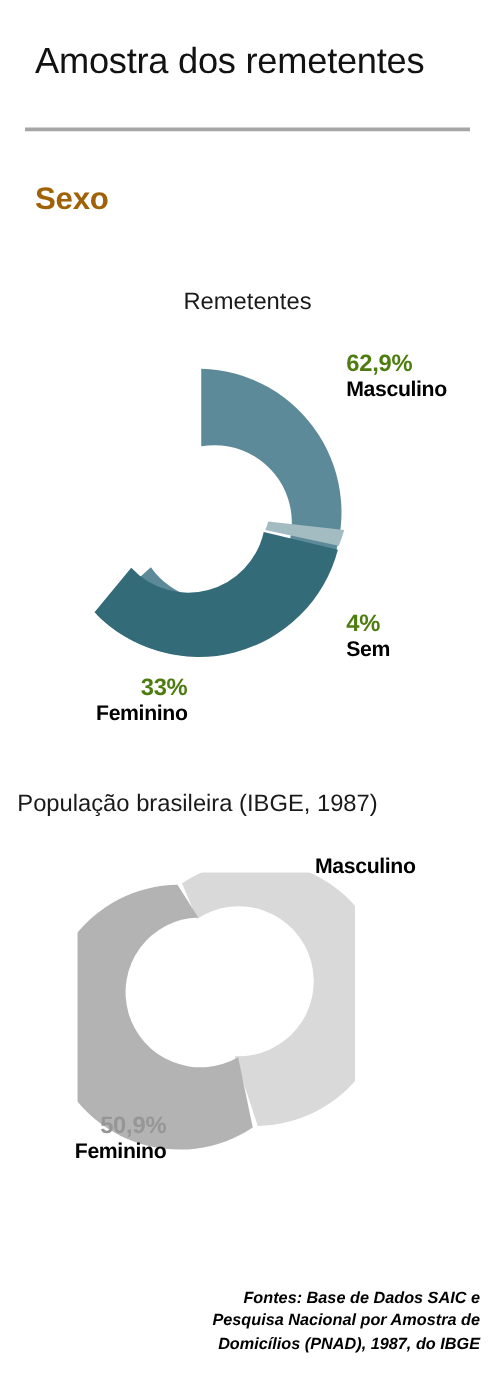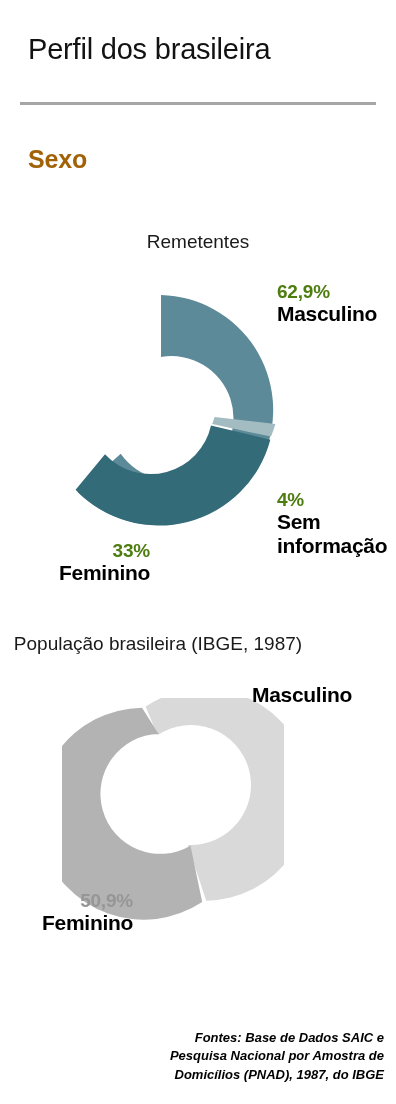--- a/index.html
+++ b/index.html
@@ -75,21 +75,21 @@
     line-height: 1.12;
   }
   .callout .pct {
     display: block;
     font-size: 19px;
     font-weight: 700;
     letter-spacing: -0.2px;
   }
   .callout .lbl {
     display: block;
-    font-size: 21px;
+    font-size: 17px;
     font-weight: 700;
     letter-spacing: -0.3px;
     color: #000000;
   }
   .callout.left-align  { text-align: left; }
   .callout.right-align { text-align: right; }
 
   .teal .pct { color: #4d7c0f; }
   .grey .pct { color: #969696; }
 
@@ -112,21 +112,21 @@
     line-height: 1.42;
     color: #000000;
   }
   .source span { display: block; }
 </style>
 </head>
 <body>
 
 <div class="page">
 
-  <div class="page-title">Perfil dos brasileira</div>
+  <div class="page-title">Amostra dos remetentes</div>
   <div class="title-rule"></div>
   <div class="section-title">Sexo</div>
 
   <div class="chart-title" id="chart1-title">Remetentes</div>
 
   <svg class="donut" id="donut1" width="238" height="268" viewBox="0 0 238 268">
 
     <path fill="#5d8a99" d="M 119 19
              A 115 115 0 1 1 35.8 216.2
              L 78.7 177.7
@@ -152,21 +152,20 @@
   </div>
 
   <div class="callout teal right-align" id="callout-fem1">
     <span class="pct">33%</span>
     <span class="lbl">Feminino</span>
   </div>
 
   <div class="callout teal left-align" id="callout-sem1">
     <span class="pct">4%</span>
     <span class="lbl">Sem</span>
-    <span class="lbl">informação</span>
   </div>
 
   <div class="chart-title" id="chart2-title">População brasileira (IBGE, 1987)</div>
 
   <svg class="donut" id="donut2" width="222" height="222" viewBox="0 0 222 222">
 
     <path fill="#d9d9d9" d="M 83.6 8.6
              A 106 106 0 1 1 144.2 202.7
              L 125.8 146.9
              A 60 60 0 1 0 95.5 37.2

